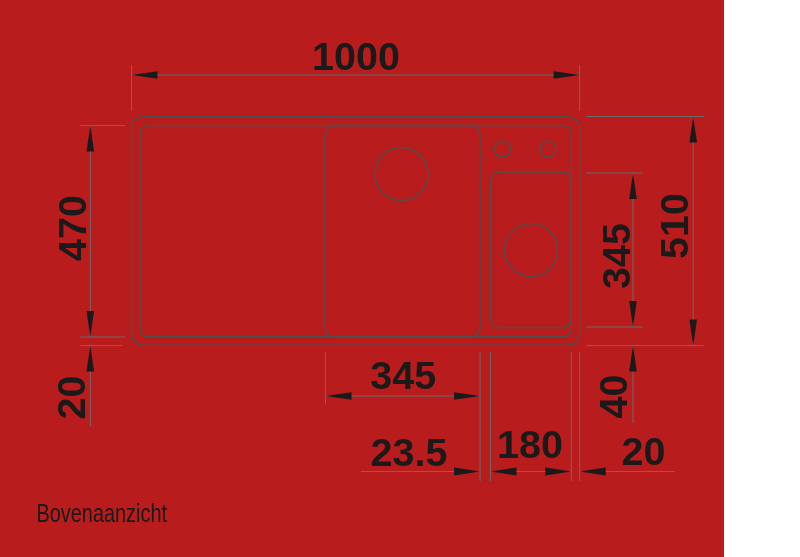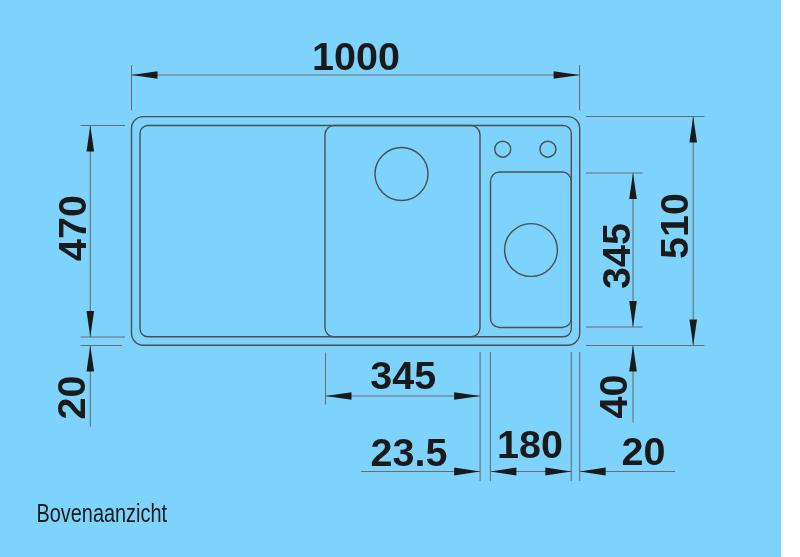--- a/index.html
+++ b/index.html
@@ -1,16 +1,16 @@
 <!DOCTYPE html>
 <html><head>
 <meta charset="utf-8">
 <style>
   html,body{margin:0;padding:0;background:#ffffff;}
-  .wrap{width:781px;height:557px;position:relative;background:#7dd3fc;overflow:hidden;}
+  .wrap{width:724px;height:557px;position:relative;background:#b91c1c;overflow:hidden;}
   svg{display:block;}
   text{font-family:"Liberation Sans", sans-serif;fill:#1a1a1a;}
   .dim{font-size:39.5px;font-weight:bold;}
   .cap{font-size:25px;font-weight:normal;}
 </style>
 </head>
 <body>
 <div class="wrap">
 <svg width="800" height="557" viewBox="0 0 800 557">
   <g fill="none" stroke-linecap="butt">

